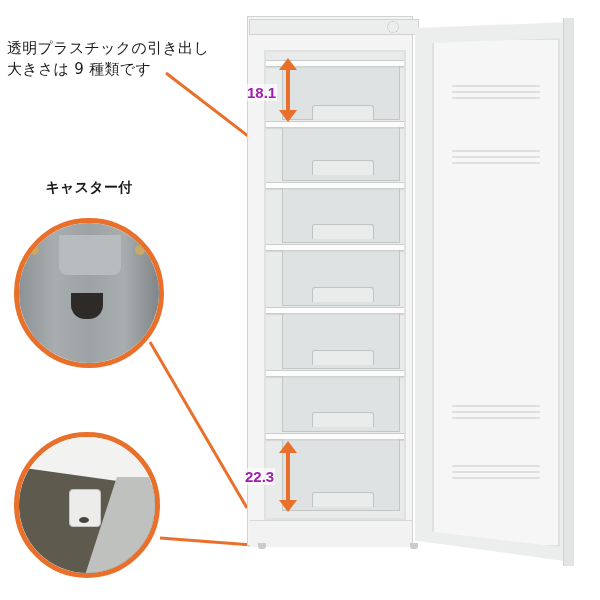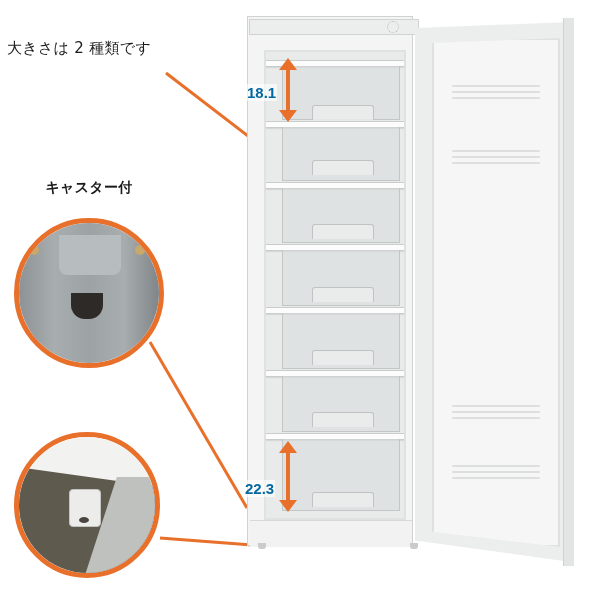--- a/index.html
+++ b/index.html
@@ -1,20 +1,20 @@
 <!DOCTYPE html>
 <html><head>
 <meta charset="utf-8">
 <style>
   html, body { margin:0; padding:0; background:#ffffff; }
   body { width:600px; height:600px; position:relative; overflow:hidden; font-family:"DejaVu Sans", sans-serif; }
   .abs { position:absolute; }
   .label { color:#1a1a1a; font-size:15px; line-height:21px; font-weight:normal; letter-spacing:0.3px; }
   .label.center { text-align:center; font-weight:bold; font-size:14px; line-height:19px; }
-  .dim { color:#0369a1; font-family:"Liberation Sans", sans-serif; font-size:15px; font-weight:bold; background:rgba(255,255,255,0.6); padding:0 1px; }
+  .dim { color:#a21caf; font-family:"Liberation Sans", sans-serif; font-size:15px; font-weight:bold; background:rgba(255,255,255,0.6); padding:0 1px; }
 
   
   .body-shell { left:247px; top:16px; width:166px; height:530px; background:#f3f4f3; border:1px solid #cfd2d0; box-sizing:border-box; }
   .top-panel { left:249px; top:19px; width:170px; height:16px; background:#eceeed; border:1px solid #d0d3d1; box-sizing:border-box; }
   .dial { left:387px; top:21px; width:10px; height:10px; border:1px dotted #b9bcbb; border-radius:50%; }
   .cavity { left:264px; top:50px; width:142px; height:470px; background:#e9ebea; border:2px solid #dfe2e1; box-sizing:border-box; }
   .base { left:250px; top:520px; width:162px; height:26px; background:#f1f2f1; border-top:1px solid #d6d9d8; }
   .foot { width:8px; height:6px; background:#c9ccca; border-radius:0 0 3px 3px; }
 
   .shelf { left:266px; width:138px; height:5px; background:#fbfcfb; border-top:1px solid #c8cccb; border-bottom:1px solid #c8cccb; box-shadow:0 1px 1px rgba(0,0,0,0.08); }
@@ -33,21 +33,22 @@
   .adj-img { width:100%; height:100%; background:#f2f2f0; position:relative; }
 
   .arrow-shaft { width:4px; background:#e8702a; }
   .arrow-head-up { width:0; height:0; border-left:9px solid transparent; border-right:9px solid transparent; border-bottom:12px solid #e8702a; }
   .arrow-head-down { width:0; height:0; border-left:9px solid transparent; border-right:9px solid transparent; border-top:12px solid #e8702a; }
 </style>
 </head>
 <body>
 
 <div class="abs label" style="left:7px; top:38px;">
-  <div>大きさは 2 種類です</div>
+  <div>透明プラスチックの引き出し</div>
+  <div>大きさは 9 種類です</div>
 </div>
 
 <div class="abs label center" style="left:34px; top:178px; width:110px;">
   <div>キャスター付</div>
 </div>
 
 <div class="abs label center" style="left:24px; top:393px; width:134px;">
 </div>
 
 <svg class="abs" style="left:0; top:0;" width="600" height="600">
@@ -109,21 +110,21 @@
   <div class="arrow-shaft" style="margin-left:7px; height:40px;"></div>
   <div class="arrow-head-down"></div>
 </div>
 <div class="abs dim" style="left:246px; top:84px;">18.1</div>
 
 <div class="abs" style="left:279px; top:441px;">
   <div class="arrow-head-up"></div>
   <div class="arrow-shaft" style="margin-left:7px; height:47px;"></div>
   <div class="arrow-head-down"></div>
 </div>
-<div class="abs dim" style="left:244px; top:480px;">22.3</div>
+<div class="abs dim" style="left:244px; top:468px;">22.3</div>
 
 <div class="abs circle" style="left:14px; top:218px; width:150px; height:150px;">
   <div class="caster-img">
     <div class="abs" style="left:40px; top:12px; width:62px; height:40px; background:#b7bcbe; border-radius:0 0 8px 8px;"></div>
     <div class="abs" style="left:10px; top:22px; width:10px; height:10px; background:#c9a86a; border-radius:50%;"></div>
     <div class="abs" style="left:116px; top:22px; width:10px; height:10px; background:#c9a86a; border-radius:50%;"></div>
     <div class="abs" style="left:52px; top:70px; width:32px; height:26px; background:#2e2a28; border-radius:0 0 14px 14px;"></div>
   </div>
 </div>
 

